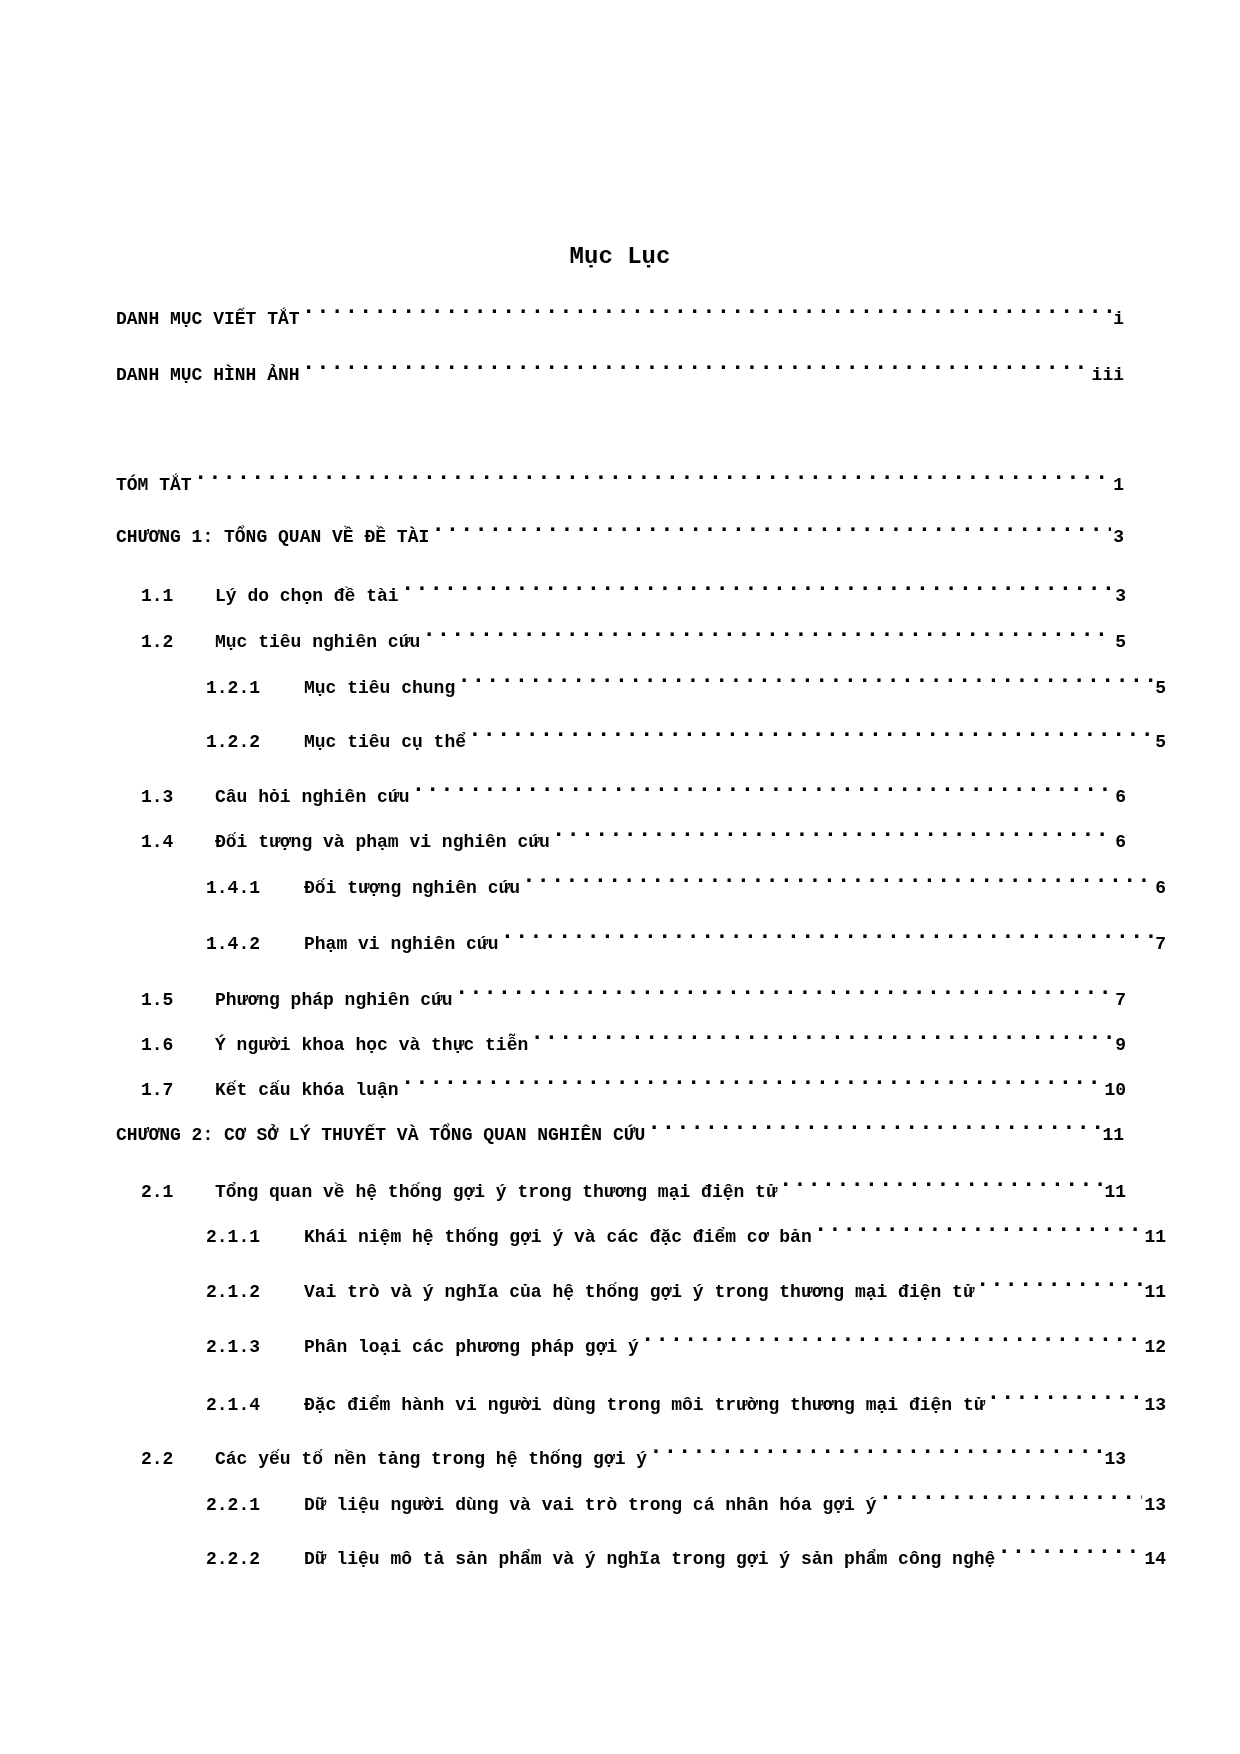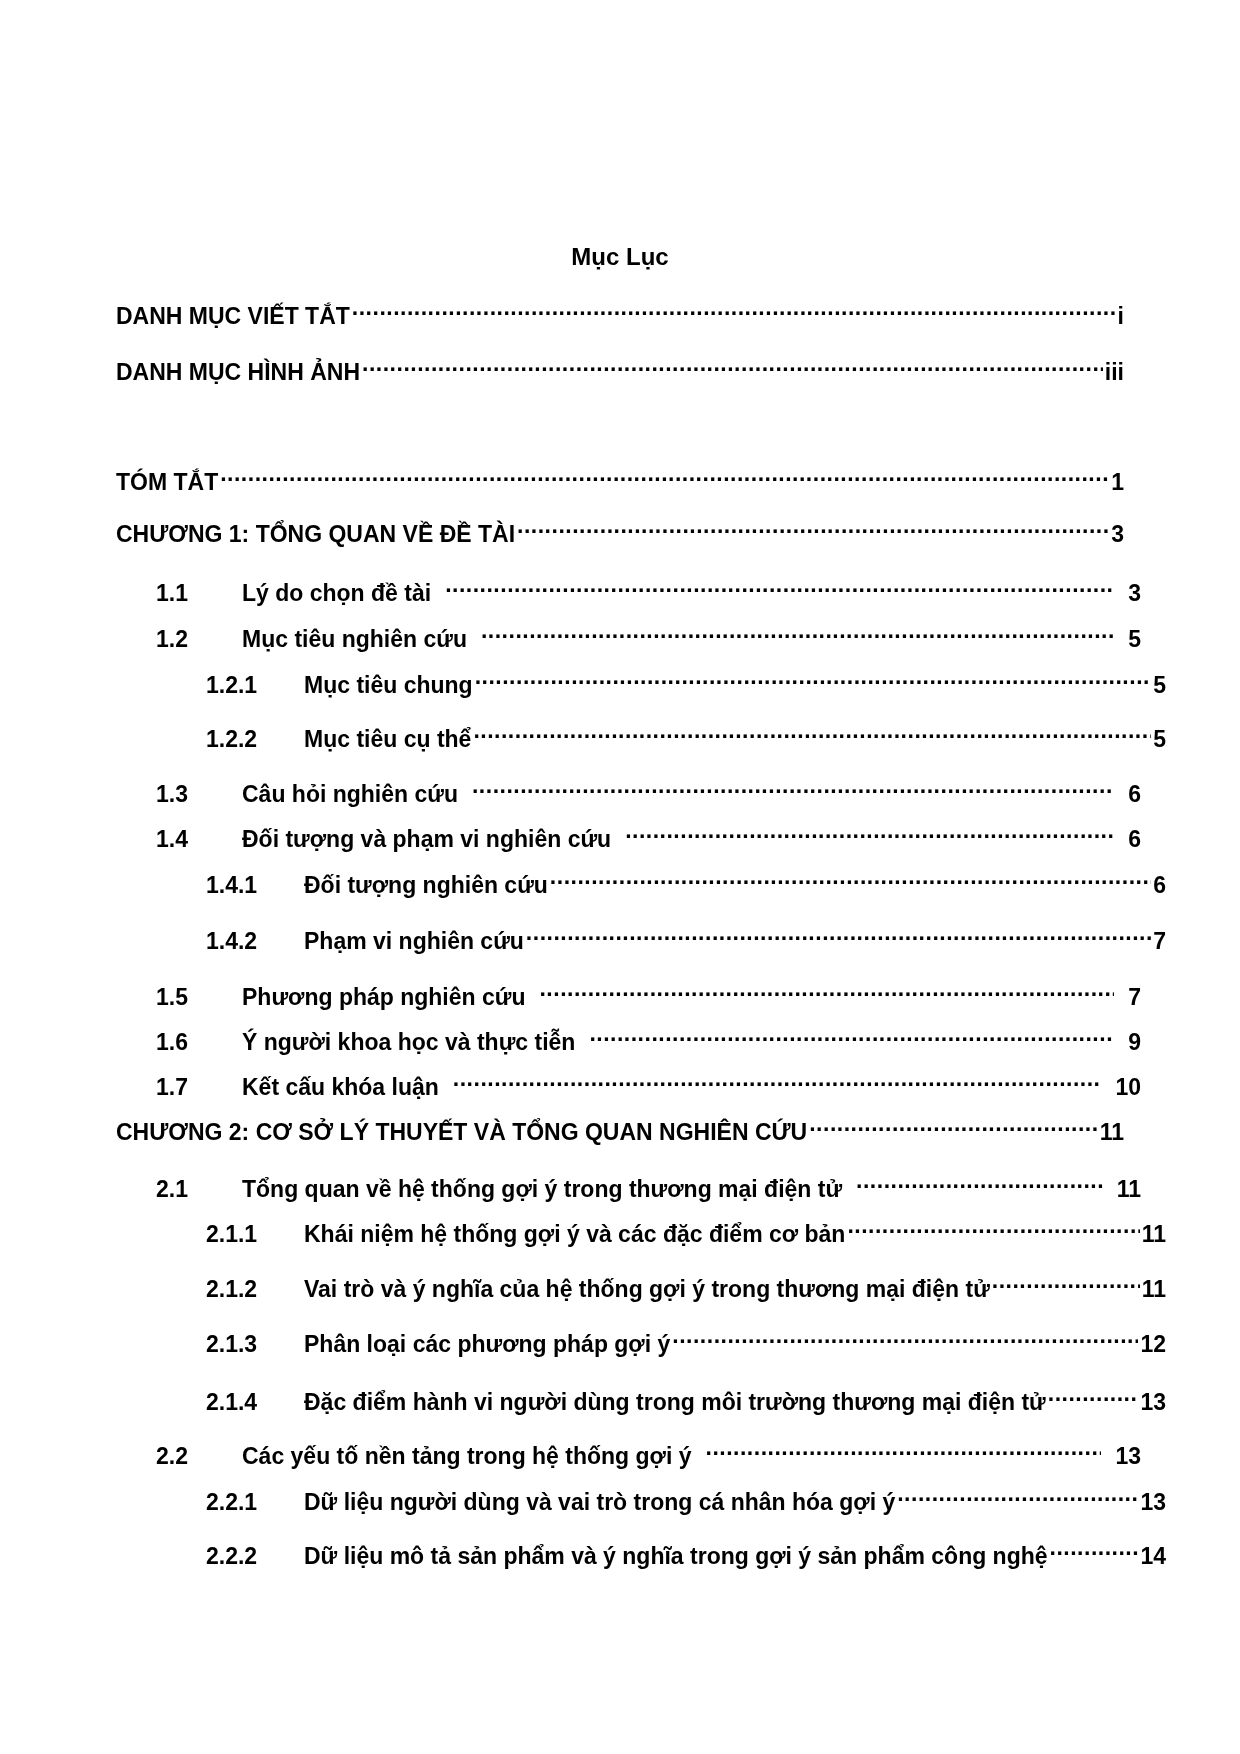--- a/index.html
+++ b/index.html
@@ -1,34 +1,34 @@
 <!DOCTYPE html>
 <html><head>
   <meta charset="utf-8">
   <style>
     html, body { margin: 0; padding: 0; background: #ffffff; }
     body { width: 1240px; height: 1754px; position: relative; overflow: hidden; }
     .page {
       position: absolute; left: 0; top: 0; width: 1240px; height: 1522px;
       background: #ffffff; color: #000000;
-      font-family: Liberation Sans, sans-serif;
+      font-family: Liberation Mono, monospace;
       font-weight: bold;
     }
     .toc-title {
       position: absolute; left: 0; width: 1240px; text-align: center;
       font-size: 24px; line-height: 24px; top: 245px;
     }
     .toc-row {
       position: absolute; left: 116px; width: 1008px; height: 30px;
-      display: flex; align-items: baseline; font-size: 23px; line-height: 30px;
+      display: flex; align-items: baseline; font-size: 18px; line-height: 30px;
       white-space: nowrap;
     }
     .toc-row .num { display: inline-block; flex: 0 0 auto; }
     .toc-row.lvl1 .title { flex: 0 0 auto; }
-    .toc-row.lvl2 { left: 156px; width: 985px; gap: 12px; }
+    .toc-row.lvl2 { left: 141px; width: 985px; }
     .toc-row.lvl2 .num { width: 74px; }
     .toc-row.lvl3 { left: 164px; width: 960px; margin-left: 42px; }
     .toc-row.lvl3 .num { width: 98px; }
     .toc-row .title { flex: 0 0 auto; }
     .toc-row .leader {
       flex: 1 1 auto; overflow: hidden; margin: 0 2px;
       position: relative; height: 30px;
     }
     .toc-row .leader::after {
       content: "............................................................................................................................................................................................................................................................................................";

